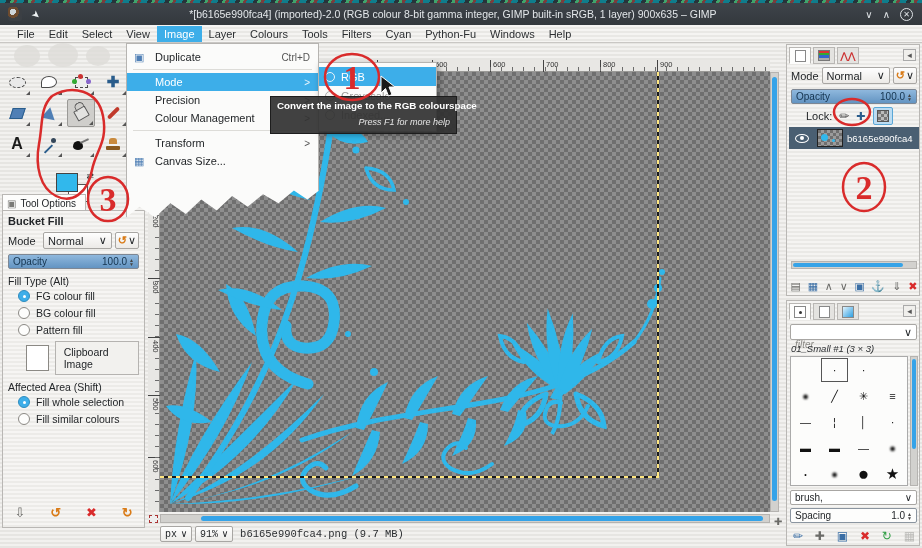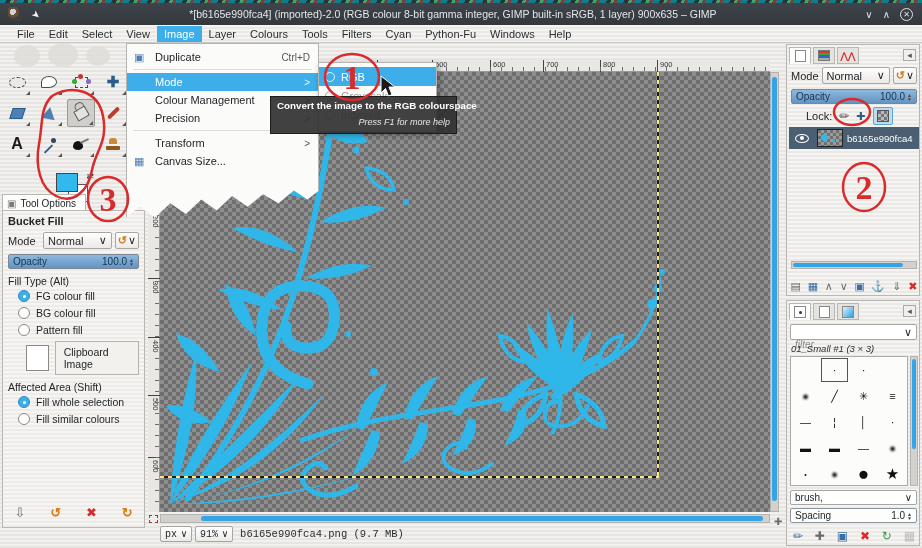--- a/index.html
+++ b/index.html
@@ -452,25 +452,25 @@
       <span class="mi-ico">▣</span>
       <span>Duplicate</span>
       <span class="right">Ctrl+D</span>
     </div>
     <div class="menu-sep"></div>
     <div class="menu-item hl">
       <span>Mode</span>
       <span class="right">&gt;</span>
     </div>
     <div class="menu-item">
+      <span>Precision</span>
+      <span class="right">&gt;</span>
+    </div>
+    <div class="menu-item">
       <span>Colour Management</span>
-      <span class="right">&gt;</span>
-    </div>
-    <div class="menu-item">
-      <span>Precision</span>
       <span class="right">&gt;</span>
     </div>
     <div class="menu-sep"></div>
     <div class="menu-item">
       <span>Transform</span>
       <span class="right">&gt;</span>
     </div>
     <div class="menu-item">
       <span class="mi-ico">▦</span>
       <span>Canvas Size...</span>

